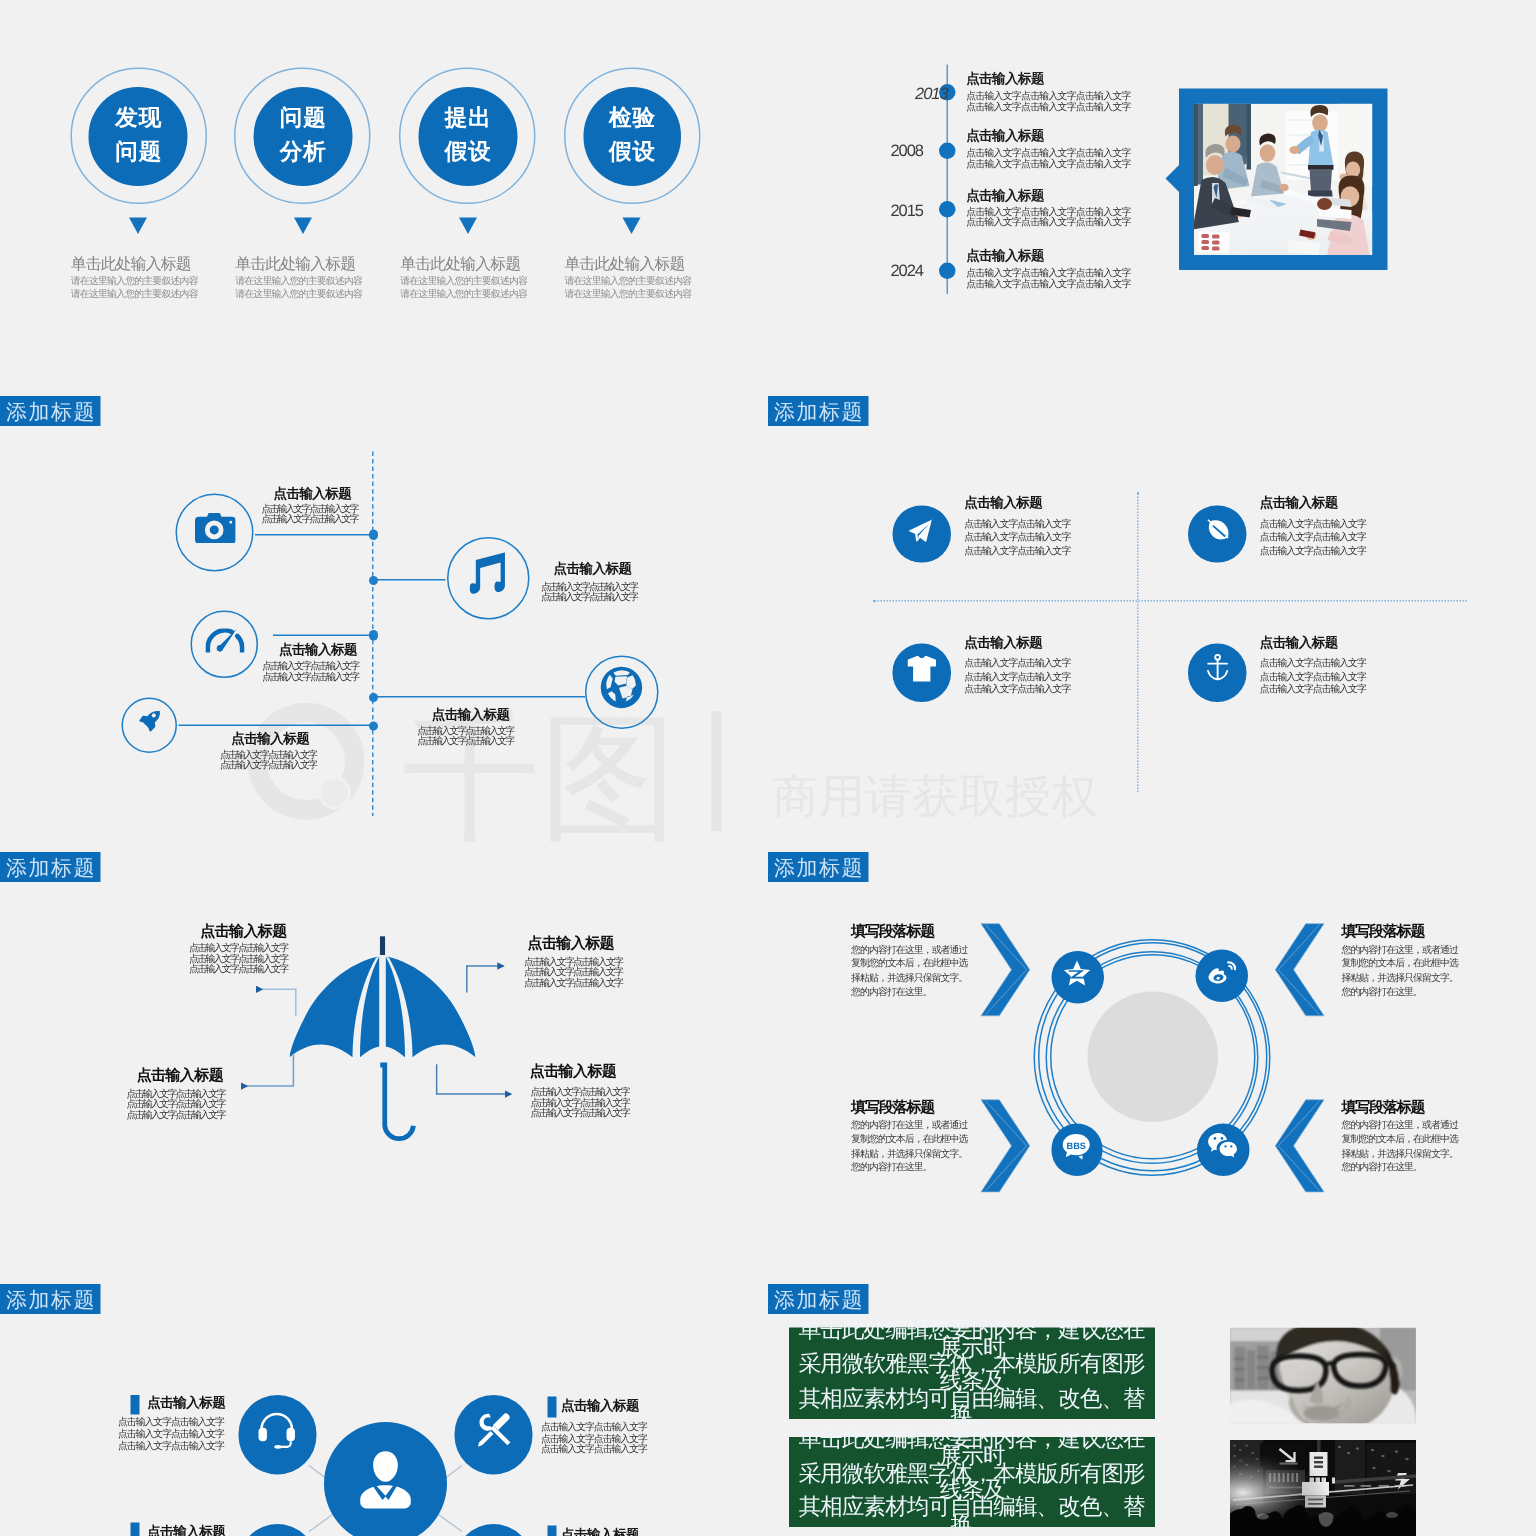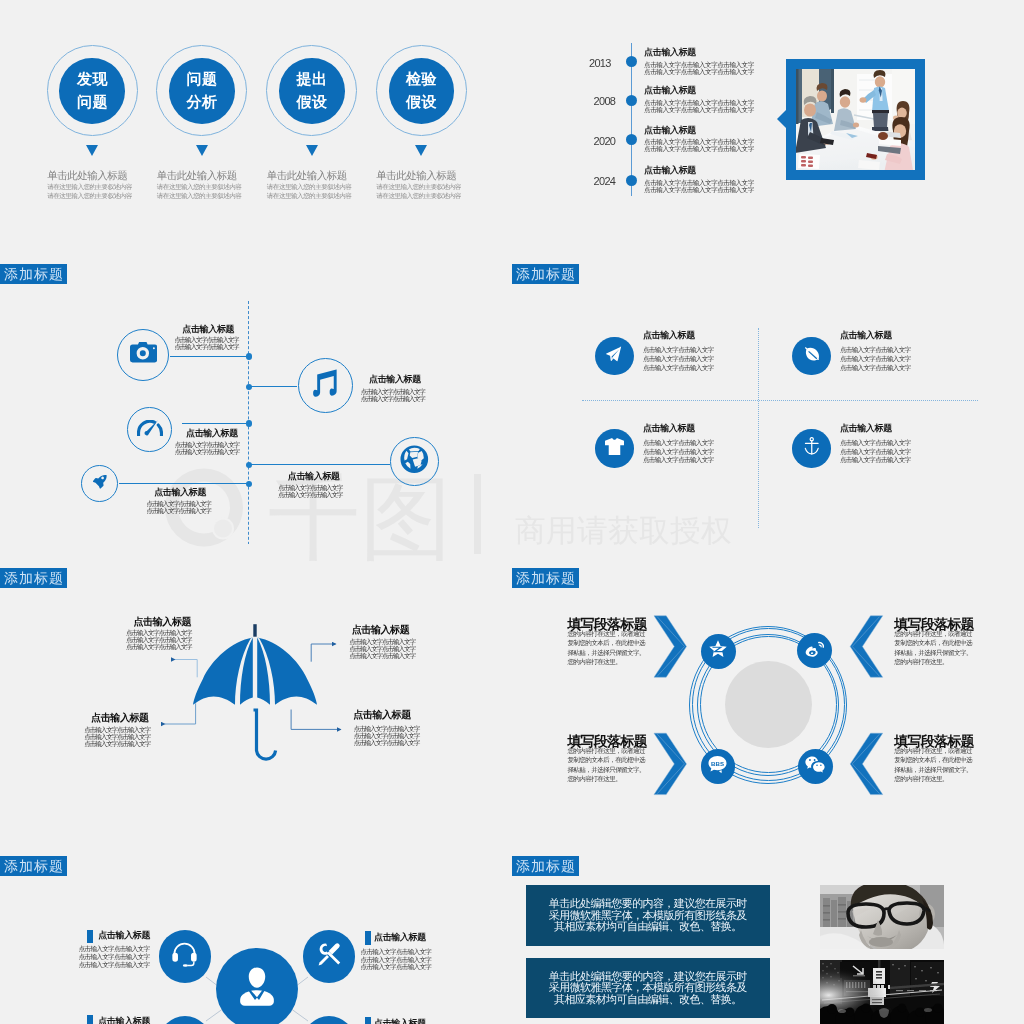--- a/index.html
+++ b/index.html
@@ -47,26 +47,26 @@
   
   .s4-vdot{position:absolute;border-left:1px dotted #84b5de;}
   .s4-hdot{position:absolute;border-top:1px dotted #84b5de;}
   .s5-title{position:absolute;font-size:10px;font-weight:bold;color:#101010;letter-spacing:-0.4px;white-space:nowrap;line-height:1;}
   
   .s6-ring{position:absolute;border:1px solid #1d7fc9;border-radius:50%;}
   .s6-gray{position:absolute;border-radius:50%;background:#dcdcdc;}
   .s6-core{position:absolute;border-radius:50%;background:#0c6cb8;color:#fff;
            display:flex;align-items:center;justify-content:center;font-size:25px;
            font-weight:bold;letter-spacing:-0.5px;text-indent:-0.5px;}
-  .s6-title{position:absolute;font-size:14px;font-weight:bold;color:#111;letter-spacing:-0.78px;white-space:nowrap;line-height:1;}
+  .s6-title{position:absolute;font-size:10px;font-weight:bold;color:#111;letter-spacing:-0.78px;white-space:nowrap;line-height:1;}
   .s6-body{position:absolute;font-size:6.6px;color:#3a3a3a;letter-spacing:-0.625px;white-space:nowrap;line-height:1;}
   
   .s7-bar{position:absolute;width:6px;height:13.4px;background:#0c6cb8;}
   
-  .s8-box{position:absolute;background:#0c4a6e;color:#eef5fb;font-size:11px;
+  .s8-box{position:absolute;background:#14532d;color:#eef5fb;font-size:15px;
           line-height:11.3px;text-align:center;display:flex;flex-direction:column;
           align-items:center;justify-content:center;letter-spacing:-0.58px;text-indent:-0.58px;}
   .s8-photo{position:absolute;overflow:hidden;}
 
   .wm-logo{left:165px;top:468px;}
   .wm-t1{left:515px;top:471px;font-size:30.7px;letter-spacing:0.3px;color:#e6e6e6;line-height:1;}
   .wm-t2{left:515px;top:516px;font-size:30.7px;letter-spacing:0.3px;color:#e6e6e6;line-height:1;}
 </style>
 </head>
 <body>
@@ -118,31 +118,31 @@
   </div>
   <div class="s1-tri" style="left:415.1px;top:144.8px;"></div>
   <div class="s1-title" style="left:376.3px;top:169px;">单击此处输入标题</div>
   <div class="s1-desc" style="left:376.3px;top:182.5px;">请在这里输入您的主要叙述内容</div>
   <div class="s1-desc" style="left:376.3px;top:191.8px;">请在这里输入您的主要叙述内容</div>
 </div>
 
 <div class="slide" id="slide2" style="left:512px;top:0;">
   <div class="s2-line" style="left:118.5px;top:43px;height:153px;"></div>
   <div class="s2-dot" style="left:113.5px;top:56.4px;"></div>
-  <div class="s2-year" style="left:77px;top:58.0px;">2013</div>
+  <div class="s2-year" style="left:98px;top:58.0px;font-style:italic;">2013</div>
   <div class="s2-title" style="left:132.1px;top:48.1px;">点击输入标题</div>
   <div class="s2-desc" style="left:132.1px;top:61.6px;">点击输入文字点击输入文字点击输入文字</div>
   <div class="s2-desc" style="left:132.1px;top:68.5px;">点击输入文字点击输入文字点击输入文字</div>
   <div class="s2-dot" style="left:113.5px;top:94.7px;"></div>
   <div class="s2-year" style="left:81.6px;top:96.3px;">2008</div>
   <div class="s2-title" style="left:132.1px;top:86.4px;">点击输入标题</div>
   <div class="s2-desc" style="left:132.1px;top:99.9px;">点击输入文字点击输入文字点击输入文字</div>
   <div class="s2-desc" style="left:132.1px;top:106.8px;">点击输入文字点击输入文字点击输入文字</div>
   <div class="s2-dot" style="left:113.5px;top:134.2px;"></div>
-  <div class="s2-year" style="left:81.6px;top:135.8px;">2020</div>
+  <div class="s2-year" style="left:81.6px;top:135.8px;">2015</div>
   <div class="s2-title" style="left:132.1px;top:125.9px;">点击输入标题</div>
   <div class="s2-desc" style="left:132.1px;top:139.4px;">点击输入文字点击输入文字点击输入文字</div>
   <div class="s2-desc" style="left:132.1px;top:146.3px;">点击输入文字点击输入文字点击输入文字</div>
   <div class="s2-dot" style="left:113.5px;top:174.5px;"></div>
   <div class="s2-year" style="left:81.6px;top:176.1px;">2024</div>
   <div class="s2-title" style="left:132.1px;top:166.2px;">点击输入标题</div>
   <div class="s2-desc" style="left:132.1px;top:179.7px;">点击输入文字点击输入文字点击输入文字</div>
   <div class="s2-desc" style="left:132.1px;top:186.6px;">点击输入文字点击输入文字点击输入文字</div>
   <div class="s2-frame" style="left:274px;top:59px;width:139px;height:121px;"></div>
   <div class="s2-ptr" style="left:265px;top:110px;"></div>

